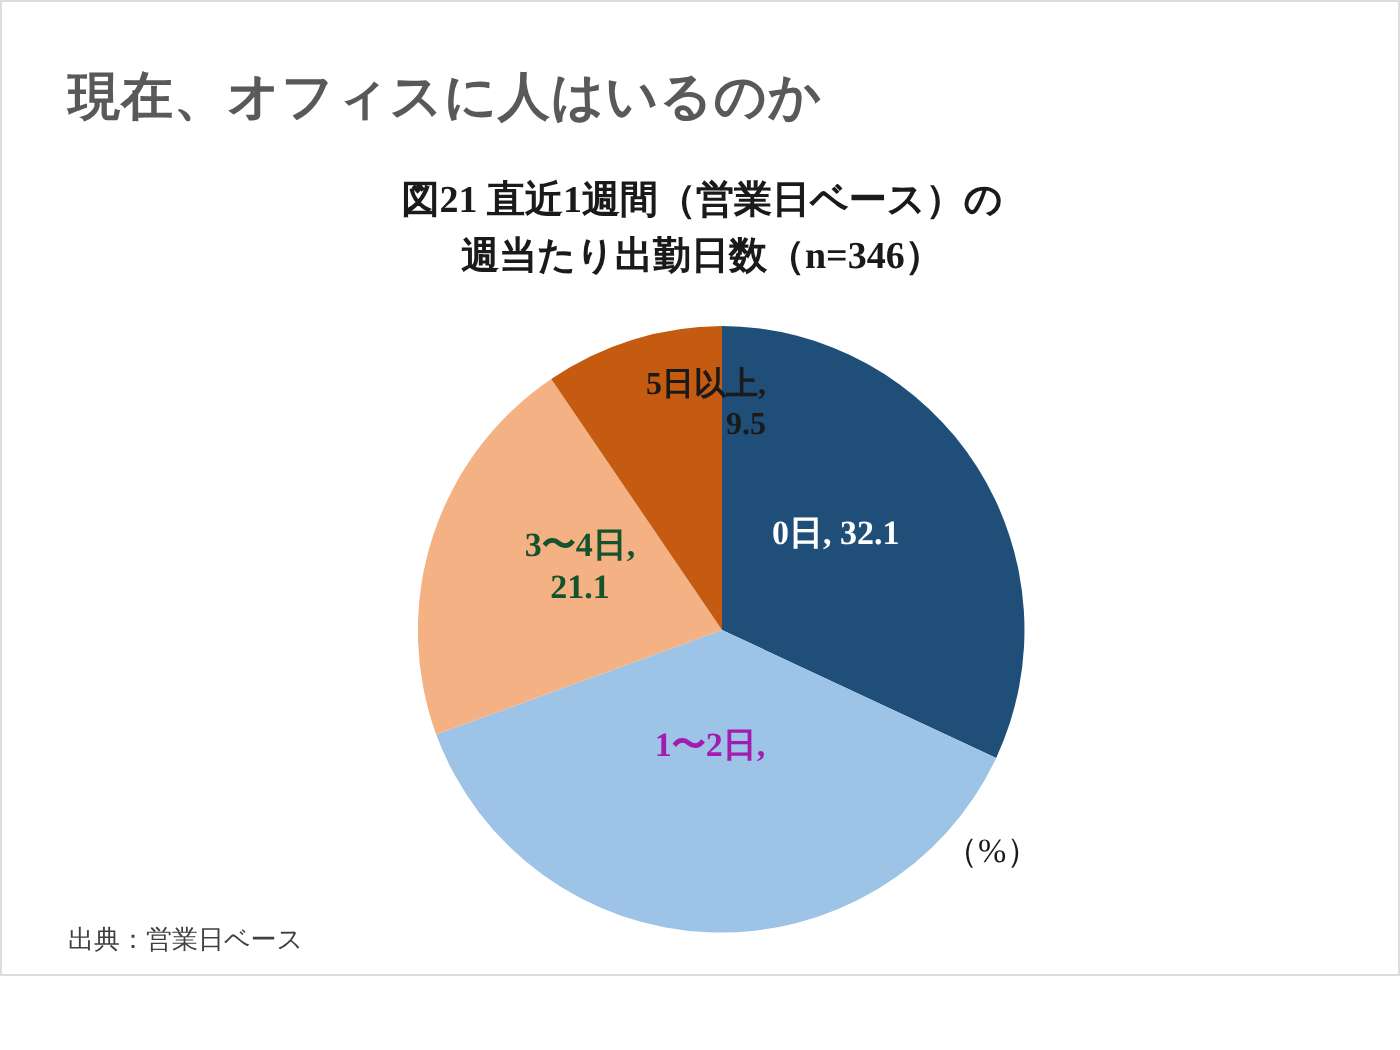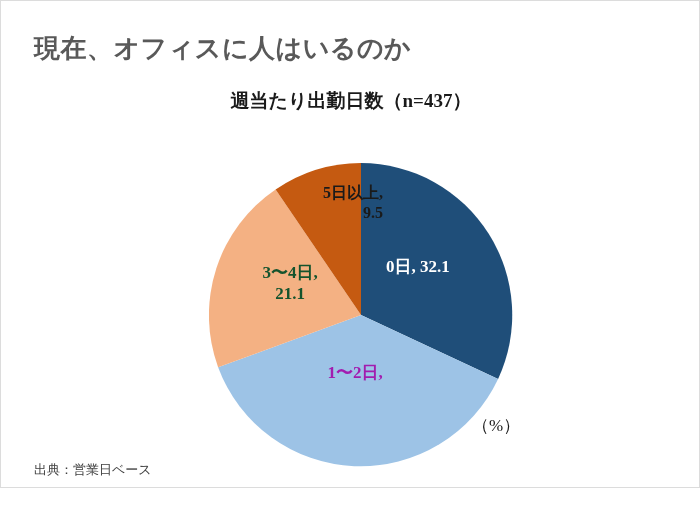--- a/index.html
+++ b/index.html
@@ -110,21 +110,22 @@
   #source-block .src-line { display: block; white-space: nowrap; }
 </style>
 </head>
 <body>
 
 <div id="slide">
 
   <div id="page-title">現在、オフィスに人はいるのか</div>
 
   <div id="chart-title">
-    <span class="line">週当たり出勤日数（n=437）</span>
+    <span class="line">図21 直近1週間（営業日ベース）の</span>
+    <span class="line">週当たり出勤日数（n=346）</span>
   </div>
 
   <div id="pie-area">
     <svg id="pie-svg" viewBox="0 0 304 304">
 
       <path d="M 152 152 L 152 0 A 152 152 0 0 1 289.1 216.0 Z" fill="#1F4E79"></path>
 
       <path d="M 152 152 L 289.1 216.0 A 152 152 0 0 1 9.1 204.3 Z" fill="#9DC3E6"></path>
 
       <path d="M 152 152 L 9.1 204.3 A 152 152 0 0 1 66.6 26.5 Z" fill="#F4B183"></path>

